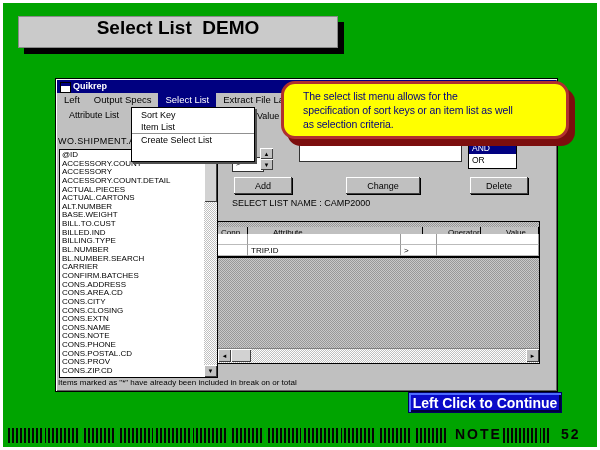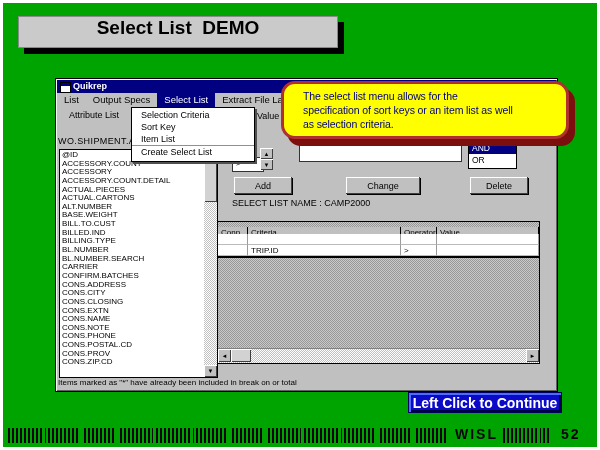--- a/index.html
+++ b/index.html
@@ -52,21 +52,21 @@
   .opt.sel{background:#000080;color:#fff;}
 
   .btn95{background:#c0c0c0;box-shadow:inset -1px -1px 0 #404040, inset 1px 1px 0 #fff, 1px 1px 0 #000;
          display:flex;align-items:center;justify-content:center;font-size:9px;color:#000;}
 
   
   .grid{left:161px;top:142px;width:321px;height:141px;border:1px solid #000;
         background:repeating-conic-gradient(#c9c9c9 0% 25%,#989898 0% 50%) 0 0/2px 2px;}
   .grow{position:absolute;left:0;right:0;display:flex;font-size:8px;}
   .gcell{height:100%;padding:1px 0 0 3px;white-space:nowrap;overflow:hidden;box-sizing:border-box;}
-  .ghead{top:5px;height:11px;background:#c0c0c0;border-bottom:1px solid #000;}
+  .ghead{top:5px;height:11px;background:#c0c0c0;border-bottom:1px solid #000;gap:22px;}
   .ghead .gcell{border-right:1px solid #000;}
   .gbody{background:#fff;height:11px;}
   .gbody .gcell{border-right:1px solid #9a9a9a;border-bottom:1px solid #bbb;}
   .c0{width:30px;}.c1{width:153px;}.c2{width:36px;}.c3{flex:1;}
   .hscroll{position:absolute;left:0;right:0;bottom:0;height:14px;border-top:1px solid #808080;
            background:repeating-conic-gradient(#ffffff 0% 25%,#c0c0c0 0% 50%) 0 0/2px 2px;}
 
   .status{left:2px;top:299px;font-size:8px;color:#000;white-space:nowrap;}
 
   
@@ -101,32 +101,31 @@
 
   <div class="abs titlebar">
     <span class="abs appicon"></span>
     <span class="abs wtitle">Quikrep</span>
     <span class="abs winbtn">
       <span>■</span>
     </span>
   </div>
 
   <div class="abs menubar">
-    <span class="mi">List</span>
+    <span class="mi">Left</span>
     <span class="mi">Output Specs</span>
     <span class="mi hl">Select List</span>
     <span class="mi">Extract File Layout</span>
   </div>
 
   <span class="abs lbl" style="left:13px;top:31px;">Attribute List</span>
   <span class="abs lbl" style="left:201px;top:32px;">Value</span>
   <span class="abs lbl" style="left:2px;top:57px;letter-spacing:0.4px;">WO.SHIPMENT.ART</span>
 
   <div class="abs dropdown">
-    <div class="di">Selection Criteria</div>
     <div class="di">Sort Key</div>
     <div class="di sep">Item List</div>
     <div class="di">Create Select List</div>
   </div>
 
   <div class="abs listbox">
     <div class="items">
       <div class="li">@ID</div>
       <div class="li">ACCESSORY.COUNT</div>
       <div class="li">ACCESSORY</div>
@@ -136,20 +135,21 @@
       <div class="li">ALT.NUMBER</div>
       <div class="li">BASE.WEIGHT</div>
       <div class="li">BILL.TO.CUST</div>
       <div class="li">BILLED.IND</div>
       <div class="li">BILLING.TYPE</div>
       <div class="li">BL.NUMBER</div>
       <div class="li">BL.NUMBER.SEARCH</div>
       <div class="li">CARRIER</div>
       <div class="li">CONFIRM.BATCHES</div>
       <div class="li">CONS.ADDRESS</div>
+      <div class="li">CONS.AREA.CD</div>
       <div class="li">CONS.CITY</div>
       <div class="li">CONS.CLOSING</div>
       <div class="li">CONS.EXTN</div>
       <div class="li">CONS.NAME</div>
       <div class="li">CONS.NOTE</div>
       <div class="li">CONS.PHONE</div>
       <div class="li">CONS.POSTAL.CD</div>
       <div class="li">CONS.PROV</div>
       <div class="li">CONS.ZIP.CD</div>
     </div>
@@ -181,21 +181,21 @@
 
   <div class="abs btn95" style="left:178px;top:98px;width:58px;height:17px;">Add</div>
   <div class="abs btn95" style="left:290px;top:98px;width:74px;height:17px;">Change</div>
   <div class="abs btn95" style="left:414px;top:98px;width:58px;height:17px;">Delete</div>
 
   <span class="abs lbl" style="left:176px;top:119px;">SELECT LIST NAME : CAMP2000</span>
 
   <div class="abs grid">
     <div class="grow ghead">
       <span class="gcell c0">Conn</span>
-      <span class="gcell c1">Criteria</span>
+      <span class="gcell c1">Attribute</span>
       <span class="gcell c2">Operator</span>
       <span class="gcell c3">Value</span>
     </div>
     <div class="grow gbody" style="top:12px;">
       <span class="gcell c0"></span>
       <span class="gcell c1"></span>
       <span class="gcell c2"></span>
       <span class="gcell c3"></span>
     </div>
     <div class="grow gbody" style="top:23px;border-bottom:2px solid #000;">
@@ -220,15 +220,15 @@
 
 <div class="abs callout">
   <div>The select list menu allows for the</div>
   <div>specification of sort keys or an item list as well</div>
   <div>as selection criteria.</div>
 </div>
 
 <div class="abs continue">Left Click to Continue</div>
 
 <div class="abs barcode" style="left:8px;width:438px;"></div>
-<span class="abs ftext" style="left:455px;">WISL</span>
+<span class="abs ftext" style="left:455px;">NOTE</span>
 <div class="abs barcode" style="left:503px;width:46px;"></div>
 <span class="abs ftext" style="left:561px;">52</span>
 
 </body></html>

